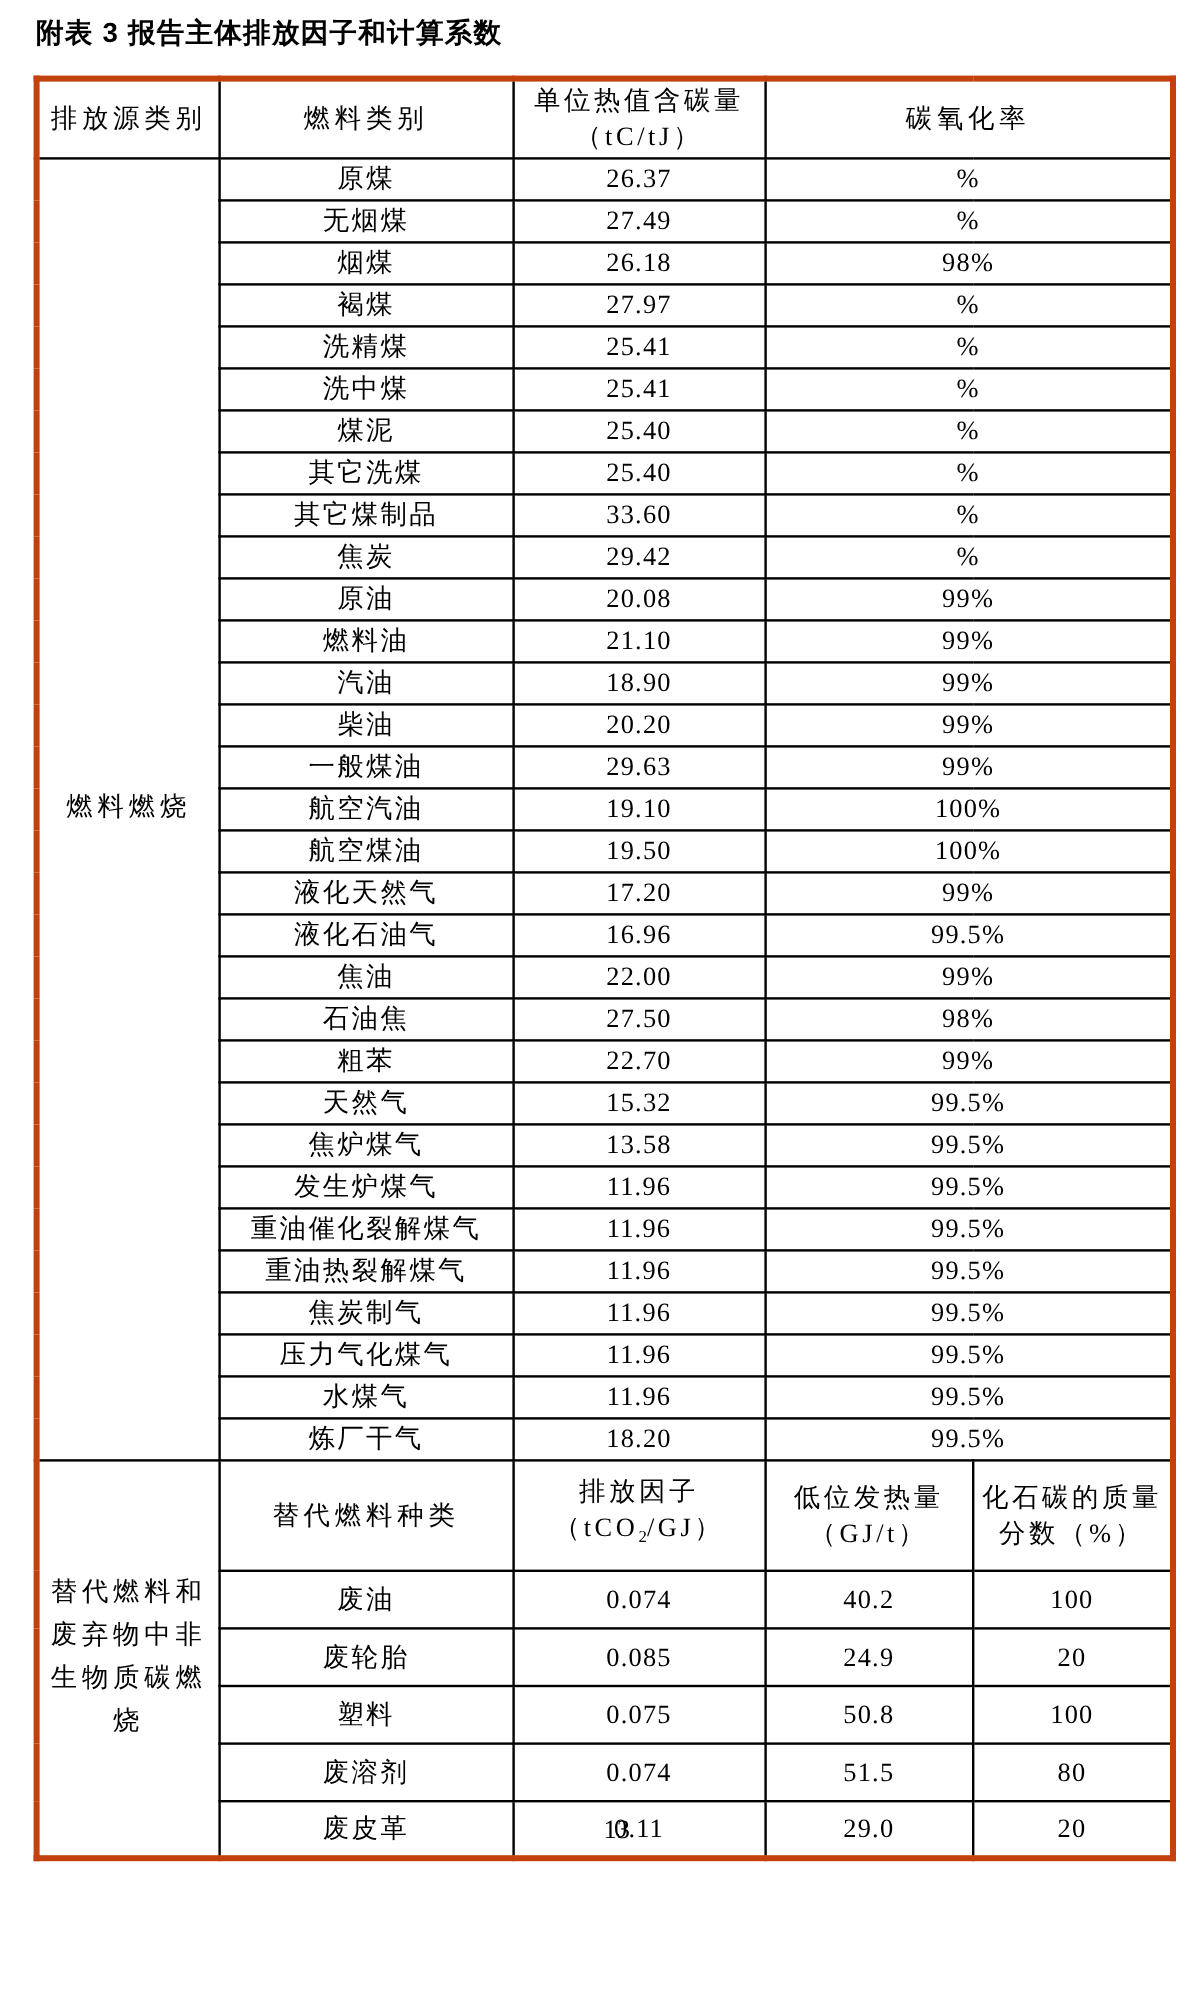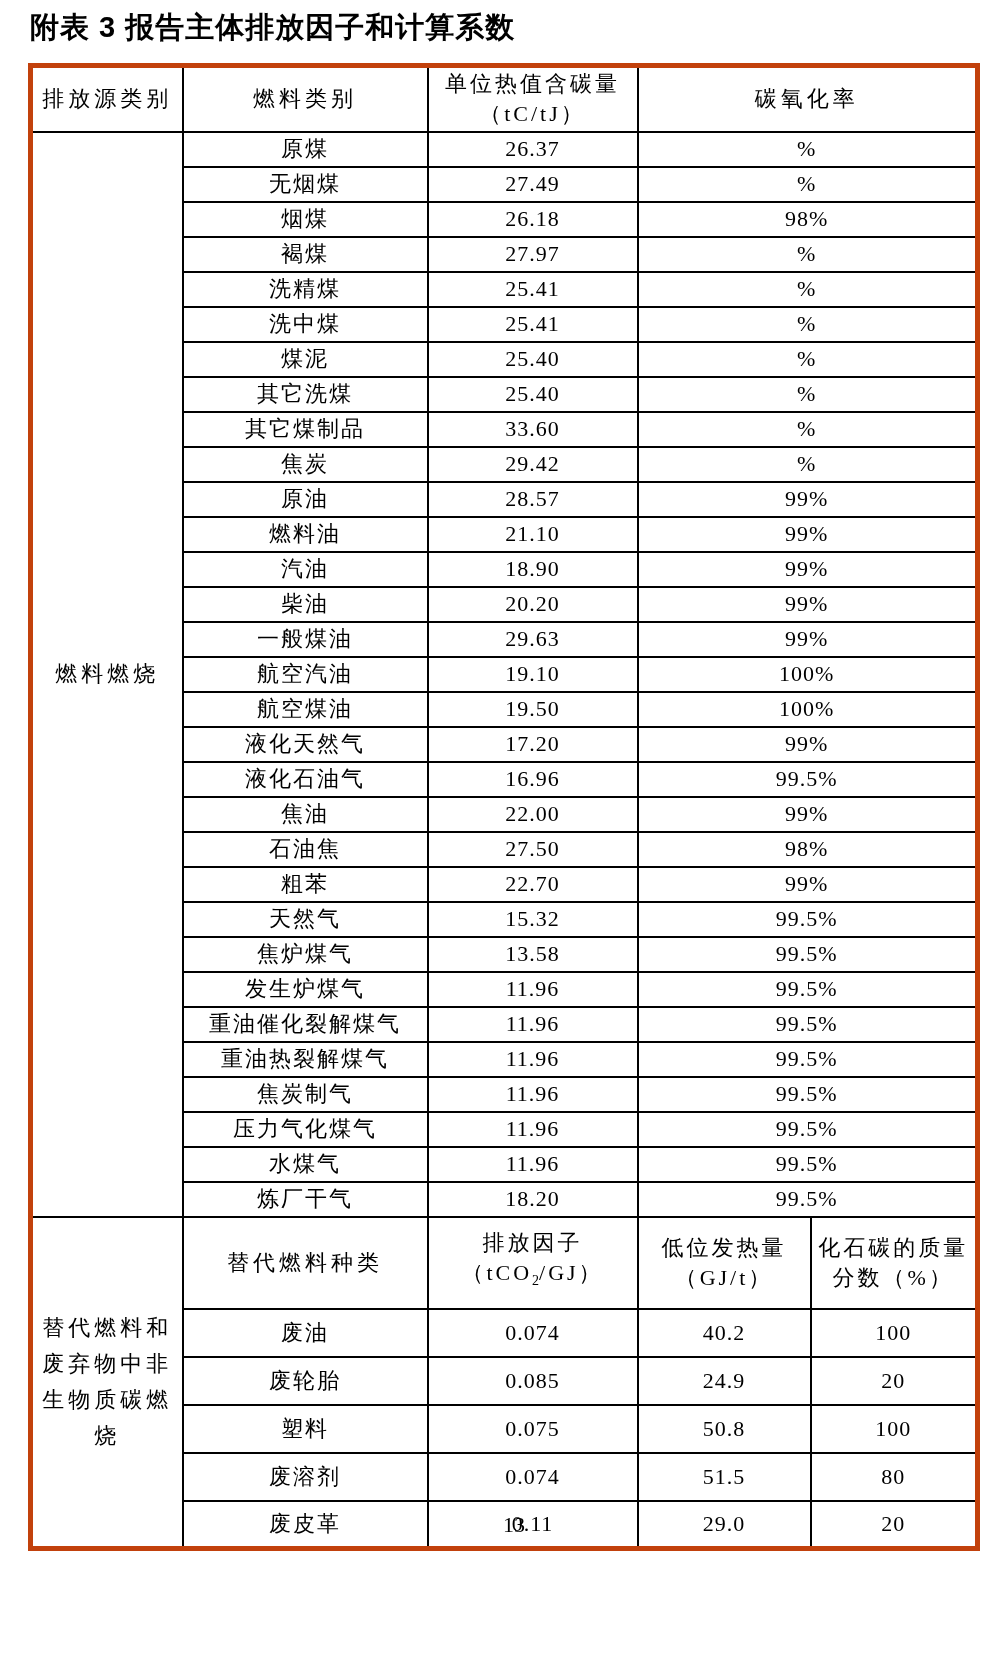--- a/index.html
+++ b/index.html
@@ -5,21 +5,21 @@
   html,body{margin:0;padding:0;background:#ffffff;}
   body{
     width:1000px;height:1661px;position:relative;
     font-family:"Liberation Serif","DejaVu Serif",serif;
     color:#000;
   }
   .page-title{
     margin:8px 0 0 30px;
     font-family:"Liberation Sans","DejaVu Sans",sans-serif;
     font-weight:bold;
-    font-size:29px;
+    font-size:23px;
     letter-spacing:1px;
     line-height:38px;
   }
   table.main{
     margin:17px 0 0 28px;
     border-collapse:collapse;
     table-layout:fixed;
     width:947px;
     border:5px solid #c2410c;
   }
@@ -29,21 +29,21 @@
     vertical-align:middle;
     font-size:22px;
     padding:0 2px;
     overflow:hidden;
   }
   tr.fuel-row{height:35px;}
   tr.alt-row{height:48px;}
   tr.header-row{height:66px;}
   tr.alt-header-row{height:92px;}
   .hdr{letter-spacing:4px;}
-  .cat-cell{letter-spacing:4px;line-height:36px;}
+  .cat-cell{letter-spacing:4px;line-height:36px;font-family:Liberation Mono, monospace;}
   .fuel-cell{letter-spacing:2px;}
   .num-cell{letter-spacing:1px;}
   .hdr-line{line-height:30px;letter-spacing:3px;}
   sub{font-size:14px;letter-spacing:0;}
   .page-number{
     position:absolute;
     left:0;top:1512px;
     width:1000px;
     text-align:center;
     font-size:22px;
@@ -121,21 +121,21 @@
         <td class="num-cell">33.60</td>
         <td class="num-cell" colspan="2">%</td>
       </tr>
       <tr class="fuel-row">
         <td class="fuel-cell">焦炭</td>
         <td class="num-cell">29.42</td>
         <td class="num-cell" colspan="2">%</td>
       </tr>
       <tr class="fuel-row">
         <td class="fuel-cell">原油</td>
-        <td class="num-cell">28.57</td>
+        <td class="num-cell">20.08</td>
         <td class="num-cell" colspan="2">99%</td>
       </tr>
       <tr class="fuel-row">
         <td class="fuel-cell">燃料油</td>
         <td class="num-cell">21.10</td>
         <td class="num-cell" colspan="2">99%</td>
       </tr>
       <tr class="fuel-row">
         <td class="fuel-cell">汽油</td>
         <td class="num-cell">18.90</td>

